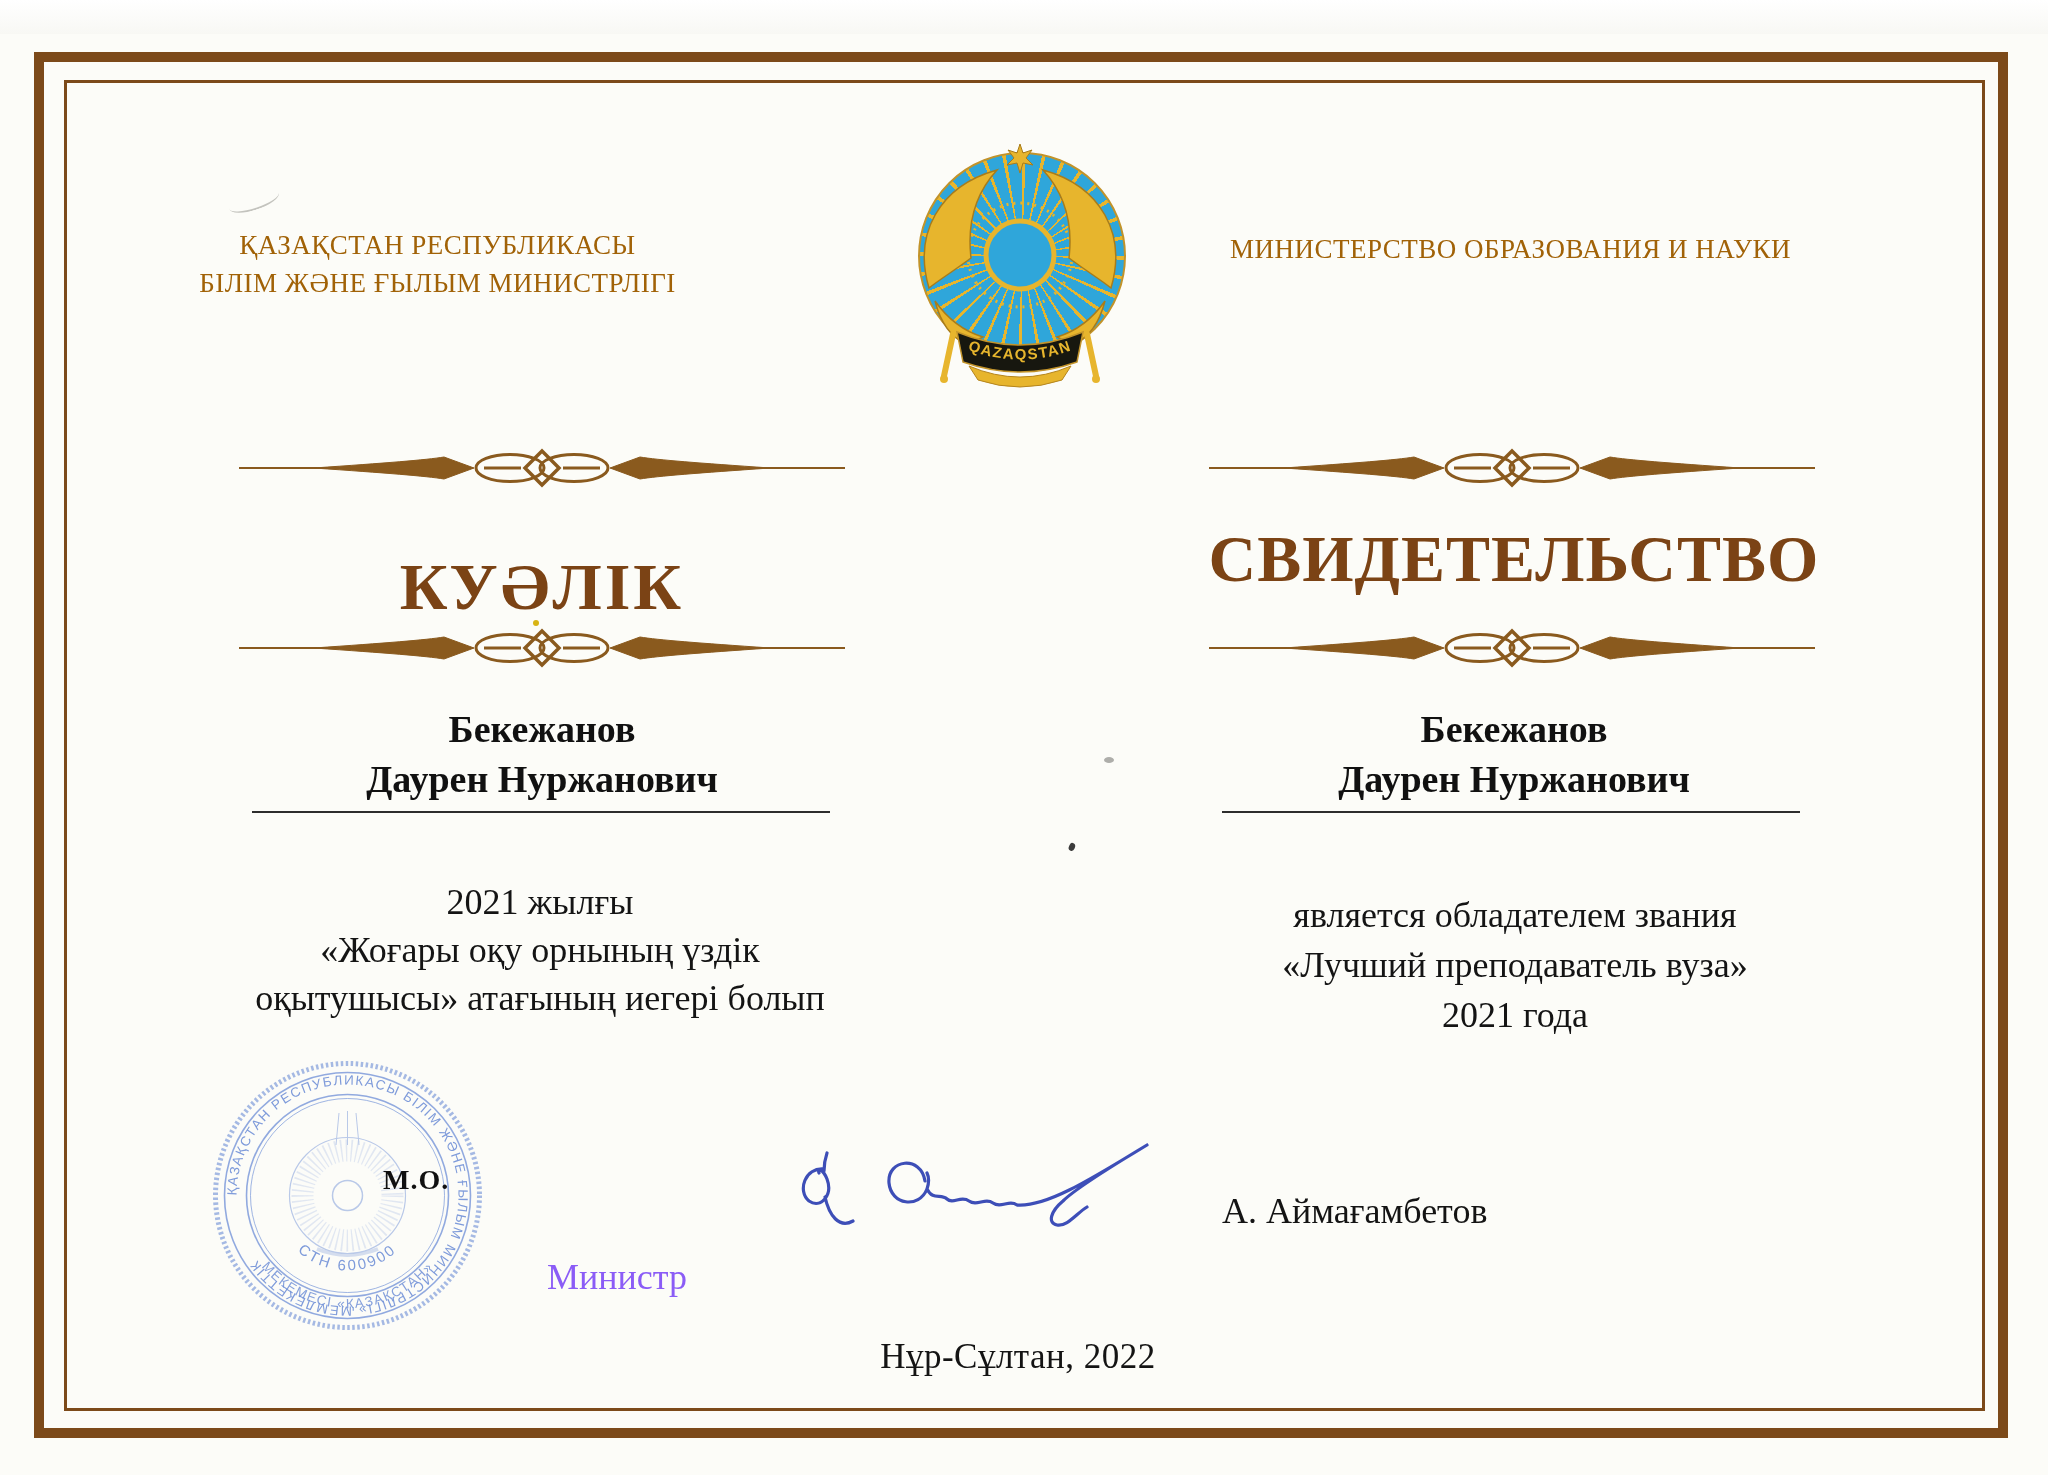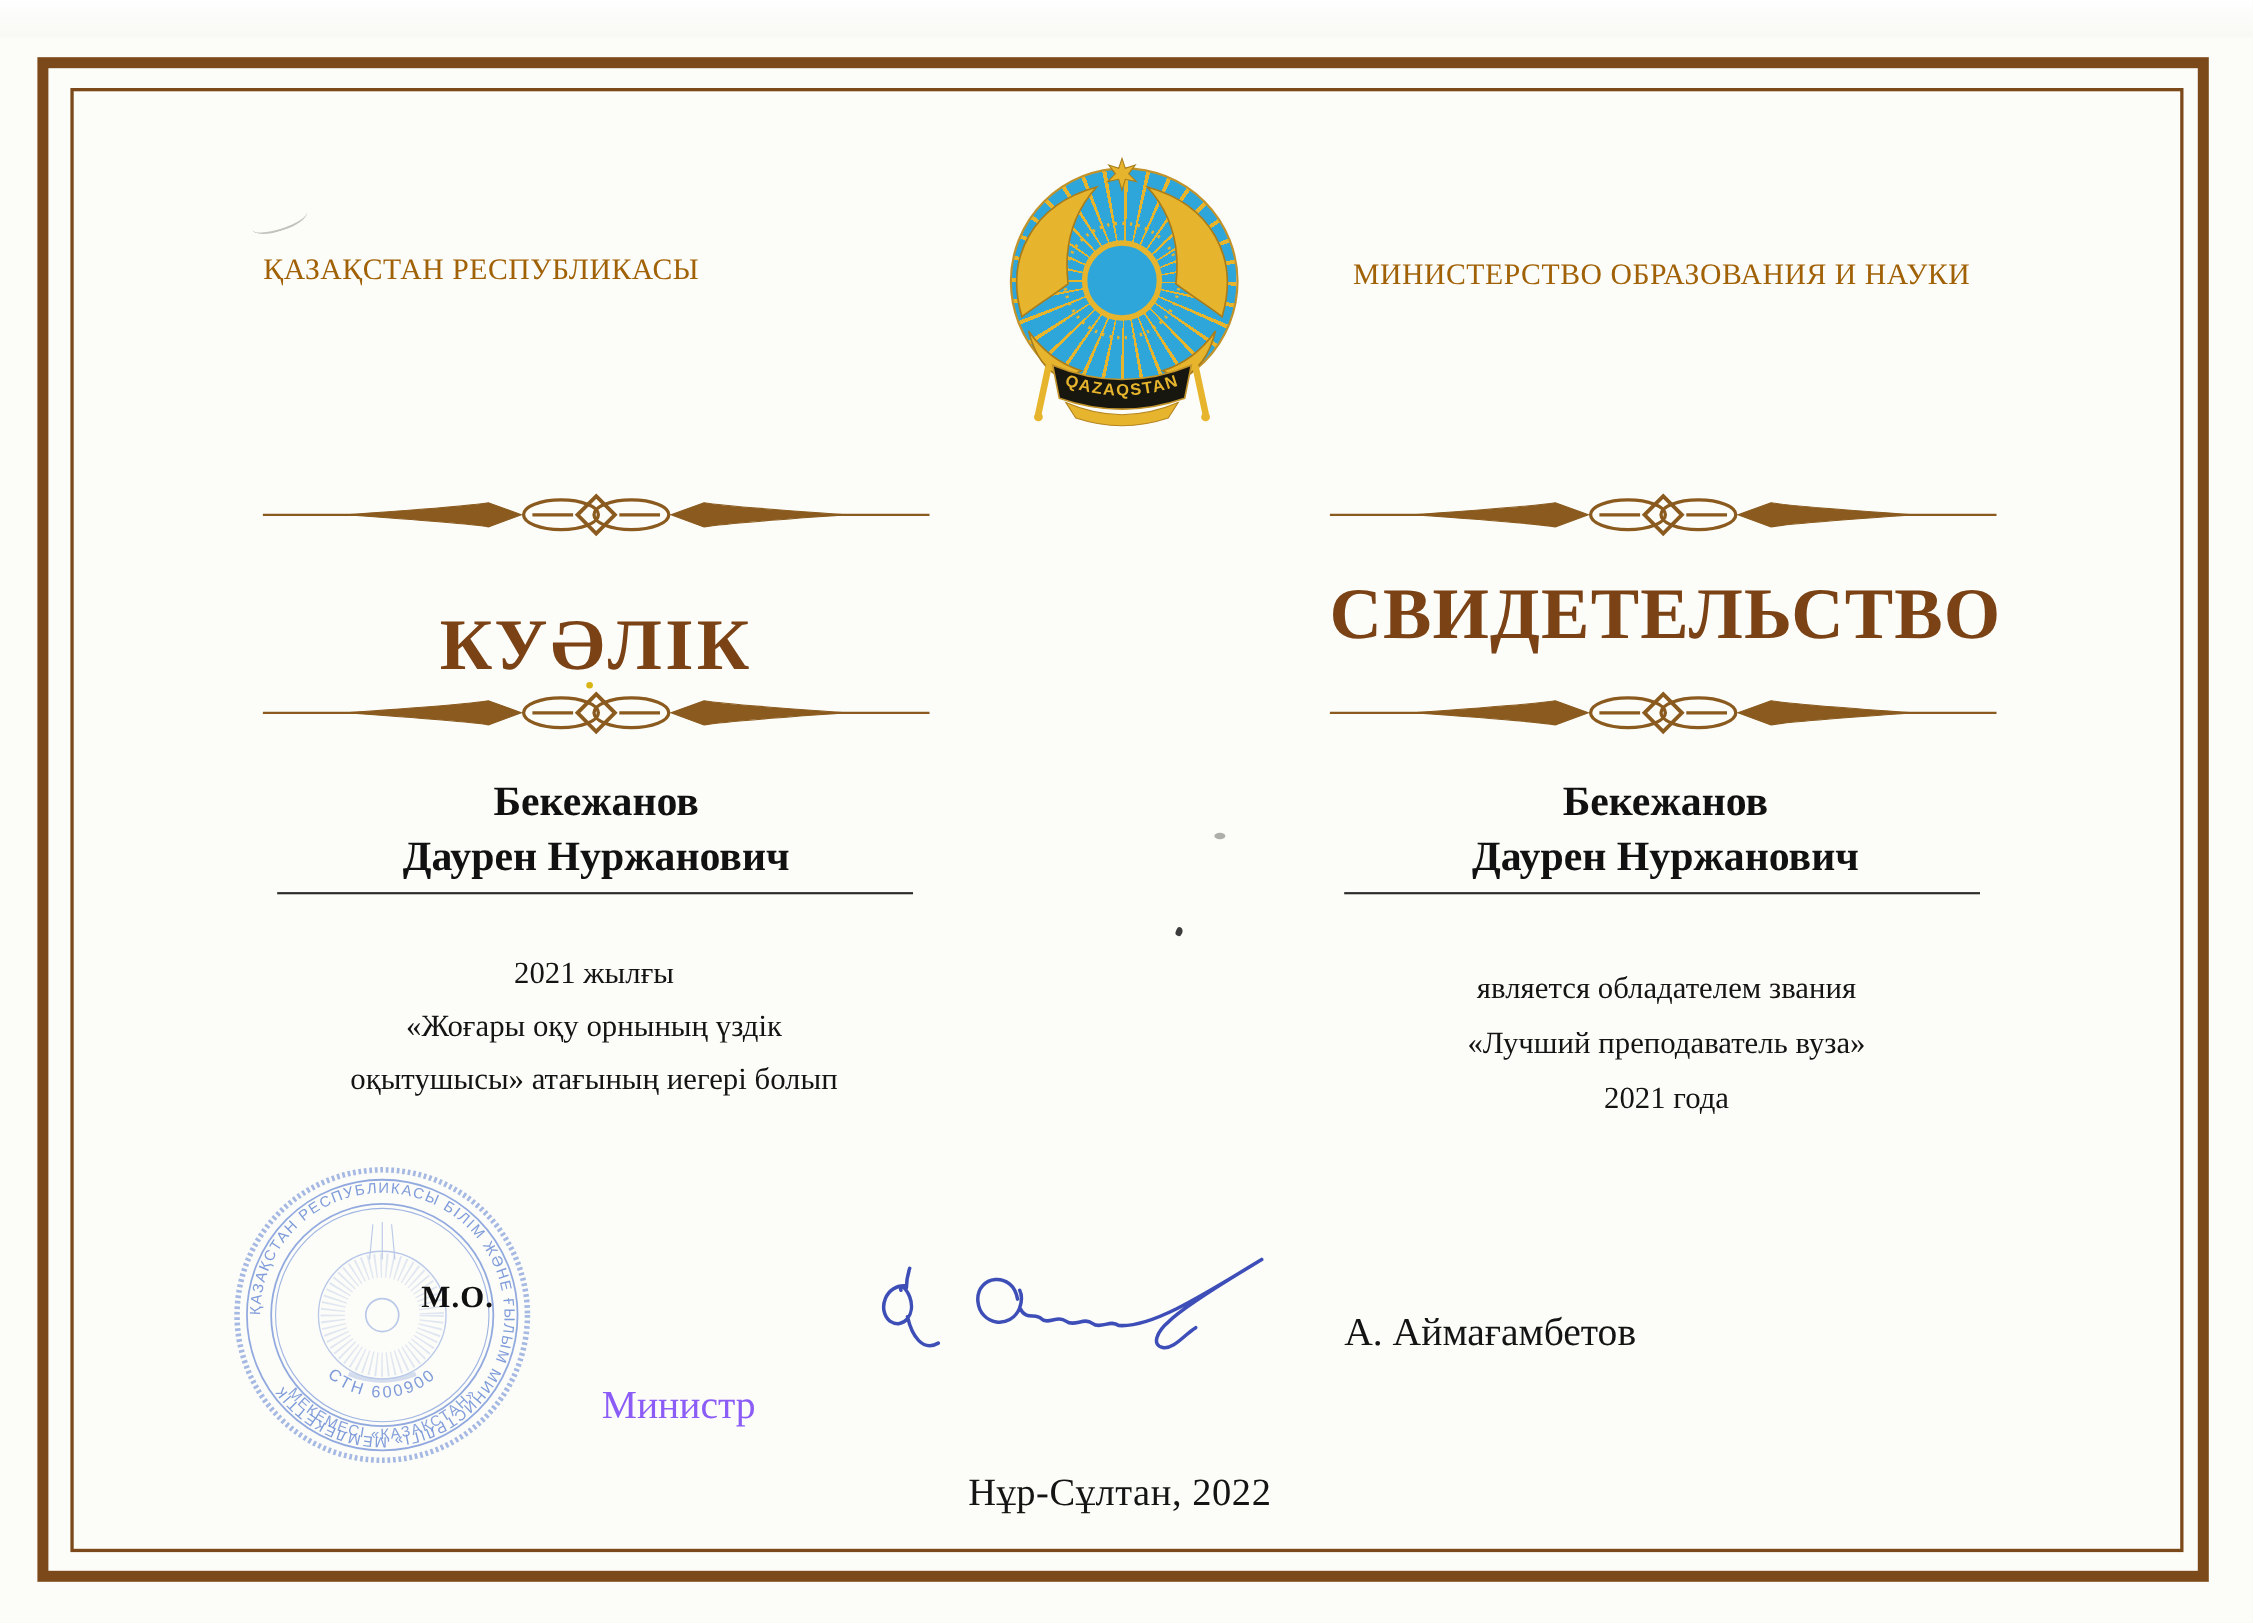--- a/index.html
+++ b/index.html
@@ -31,21 +31,21 @@
     text-align:center;letter-spacing:3px;line-height:90px;}
   .title-left{left:240px;top:542px;width:604px;}
   .title-right{left:1160px;top:514px;width:708px;letter-spacing:1px;}
   .recipient{position:absolute;font-weight:bold;font-size:38px;line-height:50px;
     text-align:center;color:#111;}
   .recipient-left{left:240px;top:704px;width:604px;}
   .recipient-right{left:1160px;top:704px;width:708px;}
   .rule{position:absolute;height:2px;background:#2d2d2d;width:578px;top:811px;}
   .rule-left{left:252px;}
   .rule-right{left:1222px;}
-  .body-par{position:absolute;font-size:28px;text-align:center;color:#141414;}
+  .body-par{position:absolute;font-size:36px;text-align:center;color:#141414;margin-top:16px;}
   .body-left{left:205px;top:862px;width:670px;line-height:48px;}
   .body-right{left:1175px;top:874px;width:680px;line-height:50px;}
   .stamp{position:absolute;left:205px;top:1053px;width:285px;height:285px;opacity:.88;}
   .mo-mark{position:absolute;left:383px;top:1164px;font-size:28px;font-weight:600;
     letter-spacing:1px;color:#101010;}
   .minister{position:absolute;left:547px;top:1256px;font-size:36px;color:#8b5cf6;}
   .signer{position:absolute;left:1222px;top:1190px;font-size:36px;color:#141414;}
   .signature{position:absolute;left:775px;top:1135px;width:380px;height:115px;}
   .place-date{position:absolute;left:818px;top:1337px;width:400px;text-align:center;
     font-size:35px;color:#141414;letter-spacing:.5px;}
@@ -78,20 +78,21 @@
       <ellipse cx="338" cy="20" rx="34" ry="13.5" fill="none" stroke-width="3"></ellipse>
       <line x1="327" y1="20" x2="364" y2="20" stroke-width="3"></line>
       <path d="M534 20 C462 15 422 12 404 9 L374 20 L404 31 C422 28 462 25 534 20 Z"></path>
       <line x1="457" y1="20" x2="609" y2="20" stroke-width="2"></line>
     </g>
   </symbol>
 </svg>
 
 <div class="hdr hdr-left">
   <div>ҚАЗАҚСТАН РЕСПУБЛИКАСЫ</div>
+  <div>БІЛІМ ЖӘНЕ ҒЫЛЫМ МИНИСТРЛІГІ</div>
 </div>
 <div class="hdr hdr-right">
   <div>МИНИСТЕРСТВО ОБРАЗОВАНИЯ И НАУКИ</div>
 </div>
 
 <div class="emblem">
   <div class="emblem-circle"></div>
   <svg width="230" height="255" viewBox="0 0 230 255">
 
     <circle cx="115" cy="117" r="52" fill="none" stroke="#e7b52d" stroke-width="3" stroke-dasharray="2 5"></circle>

